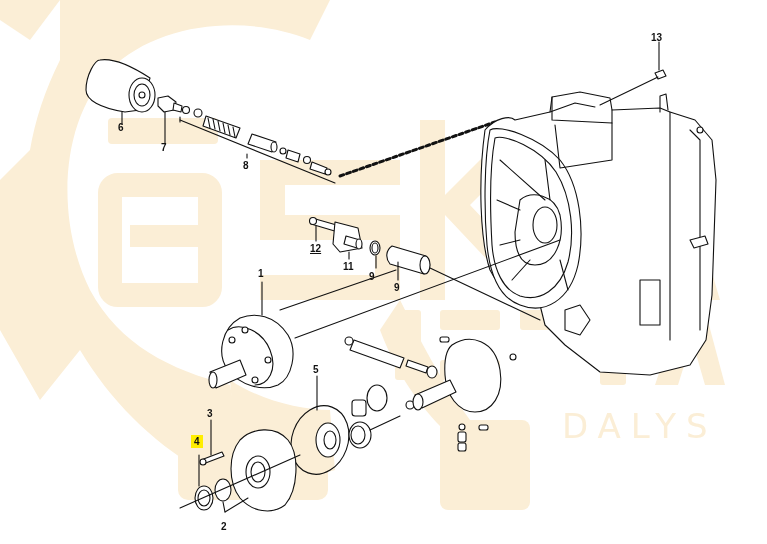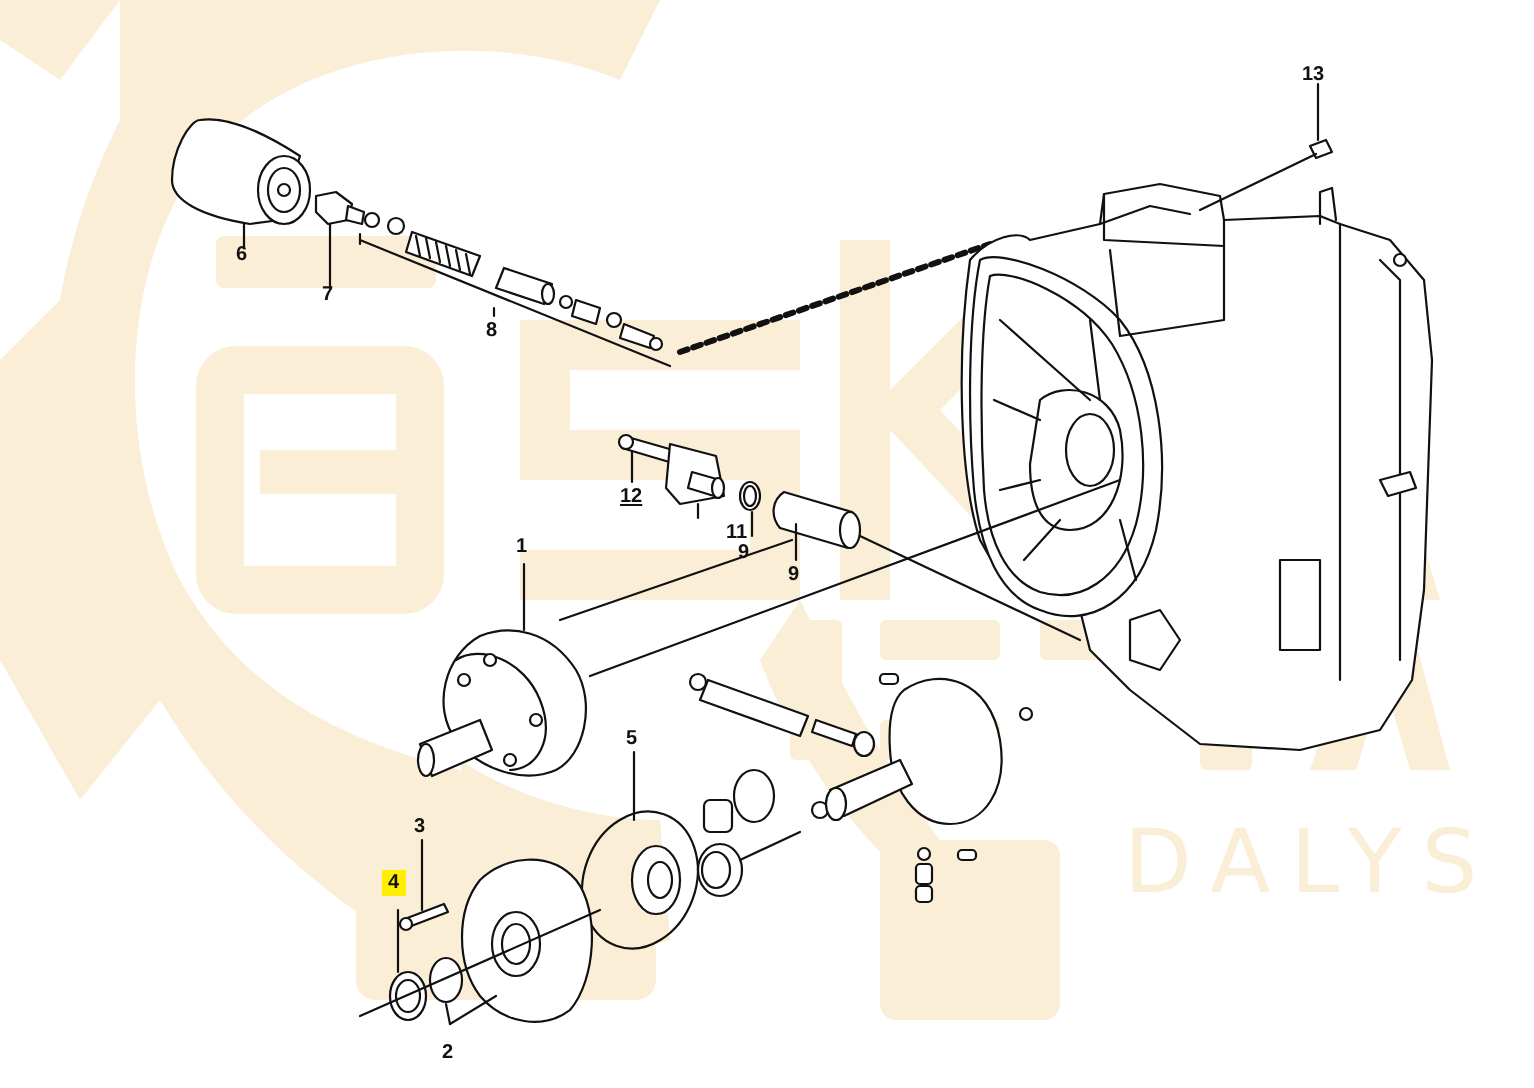--- a/index.html
+++ b/index.html
@@ -1,21 +1,21 @@
 <!DOCTYPE html>
 <html><head>
   <meta charset="utf-8">
   <style>
     html, body { margin: 0; padding: 0; background: #ffffff; }
     body { width: 767px; height: 544px; overflow: hidden; position: relative; font-family: "Liberation Sans", sans-serif; }
     #stage { position: absolute; left: 0; top: 0; width: 767px; height: 544px; }
     svg { position: absolute; left: 0; top: 0; }
     .callout { position: absolute; font-family: "Liberation Sans", sans-serif; font-weight: bold; font-size: 10px; color: #111; line-height: 11px; text-align: right; }
     .callout.hl { background: #ffee00; padding: 1px 3px; }
-    .wm-text { position: absolute; font-family: "DejaVu Sans", sans-serif; color: #fbeed6; letter-spacing: 10px; font-size: 44px; font-weight: normal; }
+    .wm-text { position: absolute; font-family: "DejaVu Sans", sans-serif; color: #fbeed6; letter-spacing: 10px; font-size: 34px; font-weight: normal; }
   </style>
 </head>
 <body>
 
 <div id="stage">
 
   <svg width="767" height="544" viewBox="0 0 767 544">
     <g fill="#fbeed6">
 
       <path d="M60,0 L330,0 L310,40 C250,15 160,20 110,70 C60,120 55,220 90,290 C120,345 170,370 230,385 L240,440 L200,470 C150,440 110,400 80,350 L40,400 L0,330 L0,180 L30,150 C35,120 45,90 60,60 Z"></path>
@@ -176,17 +176,17 @@
   <div class="callout" style="left:258px; top:268px;">1</div>
   <div class="callout" style="left:221px; top:521px;">2</div>
   <div class="callout" style="left:207px; top:408px;">3</div>
   <div class="callout hl" style="left:191px; top:435px;">4</div>
   <div class="callout" style="left:313px; top:364px;">5</div>
   <div class="callout" style="left:118px; top:122px;">6</div>
   <div class="callout" style="left:161px; top:142px;">7</div>
   <div class="callout" style="left:243px; top:160px;">8</div>
   <div class="callout" style="left:394px; top:282px;">9</div>
   <div class="callout" style="left:369px; top:271px;">9</div>
-  <div class="callout" style="left:343px; top:261px;margin-left:20px;">11</div>
+  <div class="callout" style="left:343px; top:261px;">11</div>
   <div class="callout" style="left:310px; top:243px;text-decoration:underline;">12</div>
   <div class="callout" style="left:651px; top:32px;">13</div>
 
 </div>
 
 </body></html>

